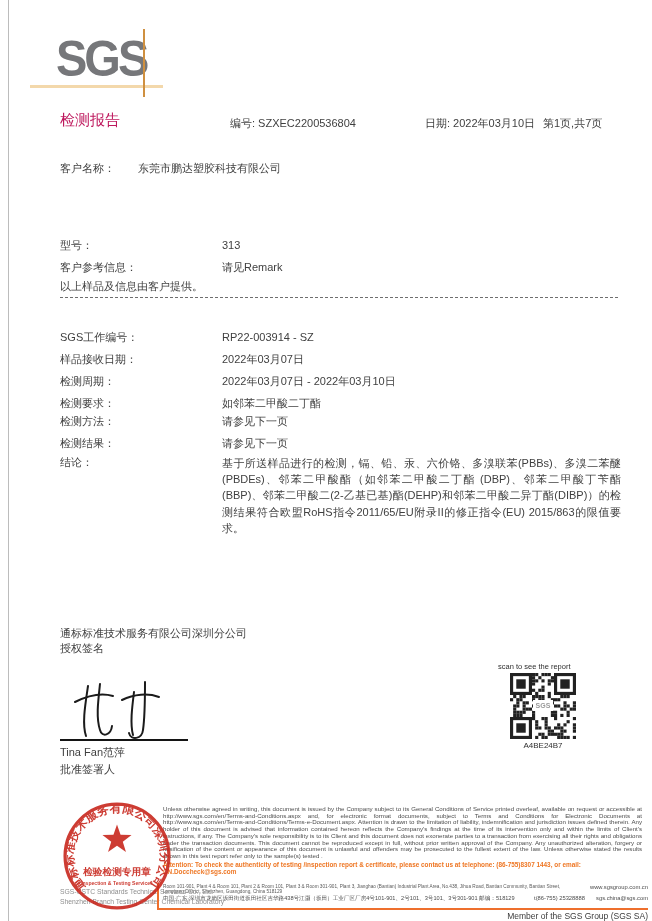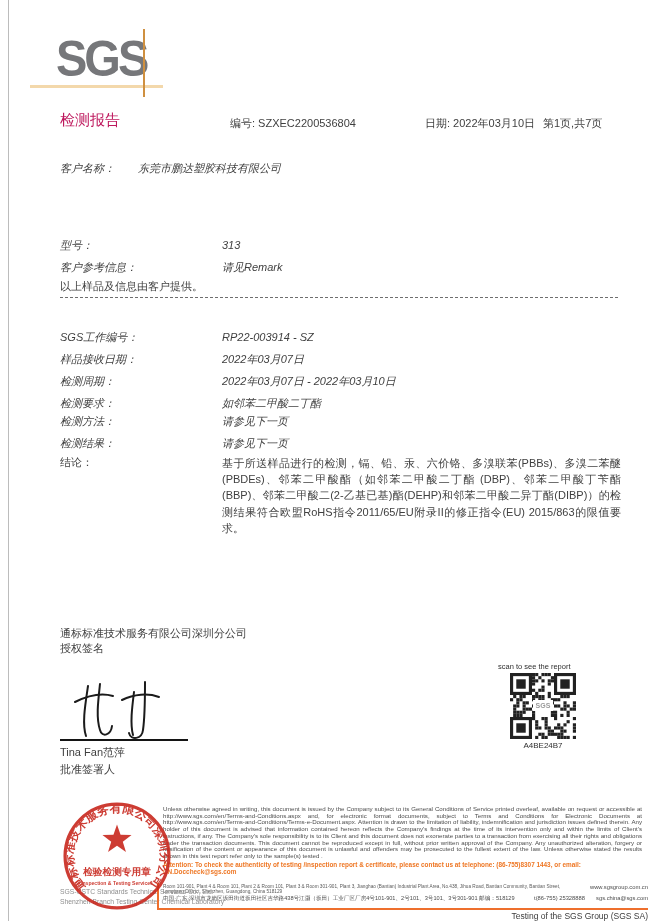--- a/index.html
+++ b/index.html
@@ -12,21 +12,21 @@
         color:#76777a;letter-spacing:-3px;transform:scaleY(1.08);transform-origin:top left;}
   .logo-hline{position:absolute;left:30px;top:85px;width:133px;height:3px;background:#f3d8ab;}
   .logo-vline{position:absolute;left:143px;top:29px;width:2px;height:68px;background:#cf9040;}
 
   
   .doc-title{position:absolute;left:60px;top:111px;font-size:15px;font-weight:normal;color:#be185d;}
   .hdr{position:absolute;top:116px;font-size:11px;white-space:nowrap;}
   .hdr-no{left:230px;} .hdr-date{left:425px;} .hdr-page{left:543px;}
 
   
-  .row{position:absolute;left:60px;font-size:11px;white-space:nowrap;font-style:italic;}
+  .row{position:absolute;left:60px;font-size:11px;white-space:nowrap;}
   .row .lbl{display:inline-block;}
   .w1 .lbl{width:78px;} .w2 .lbl{width:162px;}
   .note{position:absolute;left:60px;font-size:11px;}
   .dash{position:absolute;left:60px;top:297px;width:558px;border-top:1px dashed #6e6e6e;}
 
   .conclusion-lbl{position:absolute;left:60px;top:455px;font-size:11px;}
   .conclusion-txt{position:absolute;left:222px;top:455px;width:399px;font-size:11px;
                   line-height:16.2px;text-align:justify;}
 
   
@@ -303,14 +303,14 @@
   <div class="addr-row1">
     <span class="addr-en">Room 101-901, Plant 4 &amp; Room 101, Plant 2 &amp; Room 101, Plant 3 &amp; Room 301-901, Plant 3, Jianghao (Bantian) Industrial Plant Area, No.438, Jihua Road, Bantian Community, Bantian Street, Longgang District, Shenzhen, Guangdong, China 518129</span>
     <span class="addr-web">www.sgsgroup.com.cn</span>
   </div>
   <div class="addr-row2">
     <span class="addr-cn">中国·广东·深圳市龙岗区坂田街道坂田社区吉华路438号江灏（坂田）工业厂区厂房4号101-901、2号101、3号101、3号301-901  邮编：518129</span>
     <span class="addr-tel">t(86-755) 25328888</span>
     <span class="addr-mail">sgs.china@sgs.com</span>
   </div>
   <div class="addr-hline"></div>
-  <div class="member">Testing of the SGS Group (SGS SA)</div>
+  <div class="member">Member of the SGS Group (SGS SA)</div>
 </div>
 
 </body></html>

